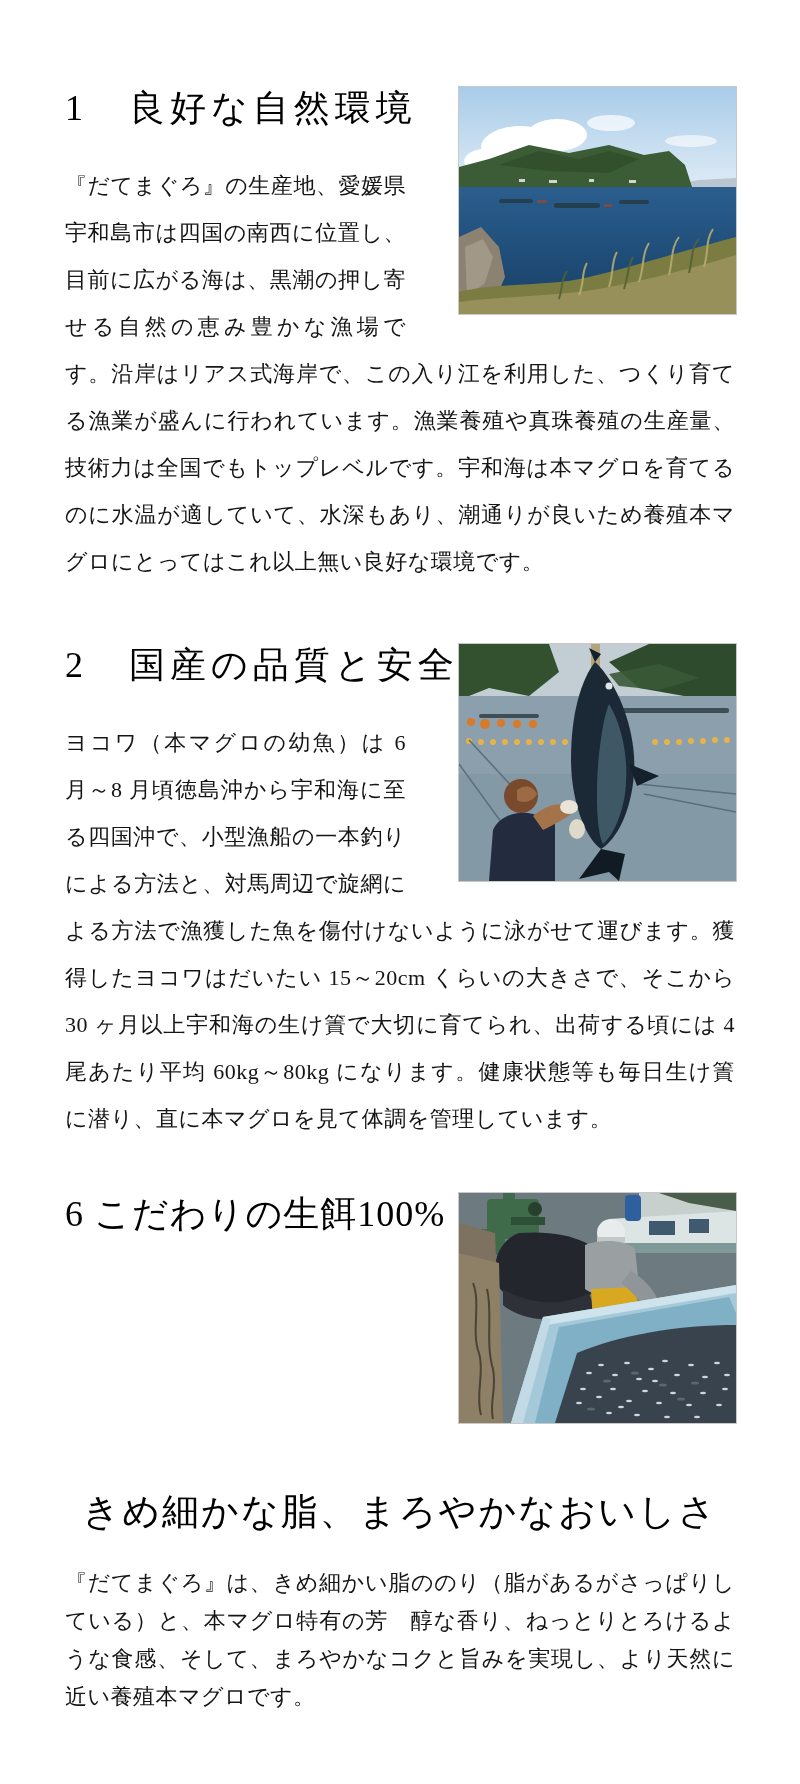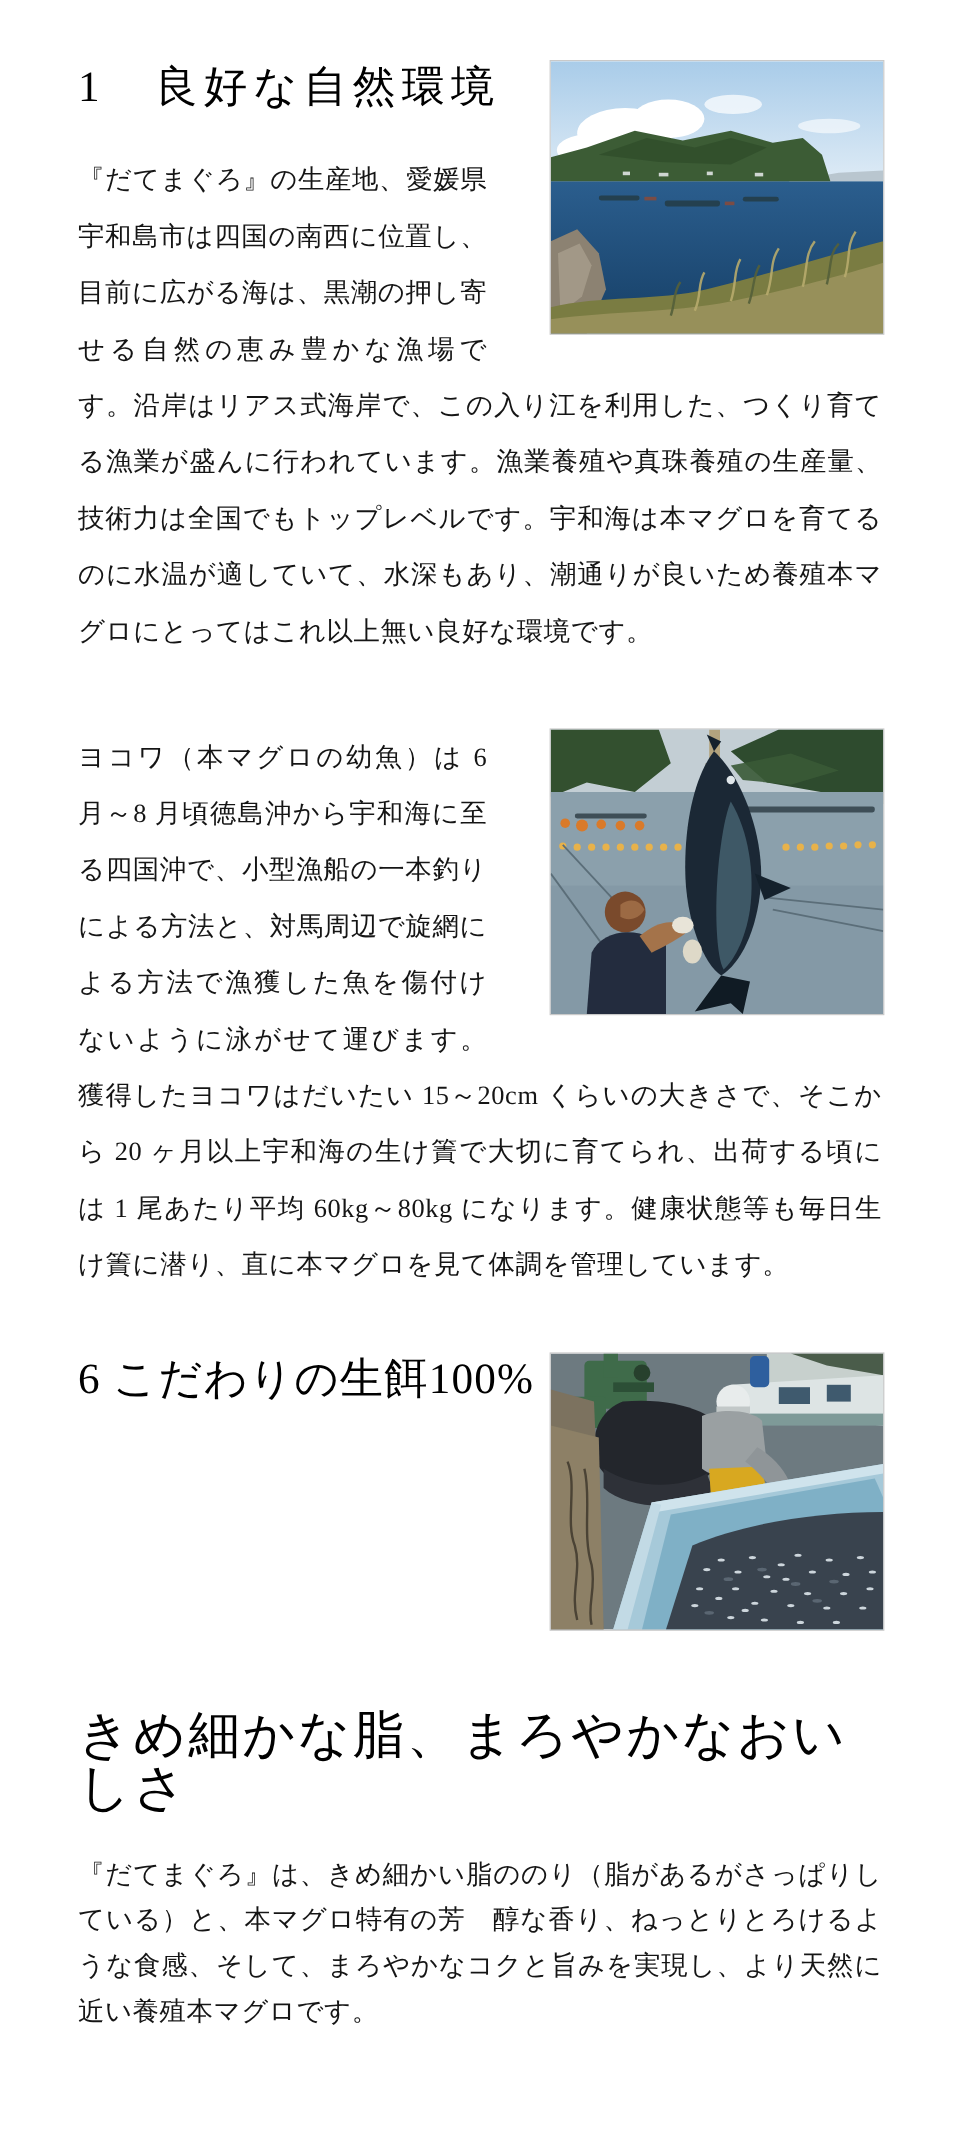--- a/index.html
+++ b/index.html
@@ -21,44 +21,44 @@
     font-weight:500;
     font-size:36px;
     line-height:44px;
     letter-spacing:5px;
     margin:0 0 32px 0;
     color:#000000;
     white-space:nowrap;
   }
   .hd.tight{letter-spacing:1px;}
   .hd.centered{
-    text-align:left;
+    text-align:center;
     letter-spacing:2px;
-    font-size:43px;
+    font-size:37px;
     margin:0 0 30px 0;
     white-space:normal;
   }
   .bd{
     font-size:22px;
     line-height:47px;
     text-align:justify;
     letter-spacing:0.5px;
     margin:0;
     color:#151515;
   }
   .bd.tightlines{line-height:38px;}
   .photo{
     float:right;
     margin:0 0 18px 52px;
     padding:0;
     width:277px;
     background:#fff;
   }
   .photo svg{display:block;border:1px solid #c9c9c9;}
-  .sp1{margin-bottom:58px;}   
+  .sp1{margin-bottom:58px;margin-top:36px;}   
   .sp2{margin-bottom:50px;}   
   .sp3{margin-bottom:48px;}   
   .clear{clear:both;}
 </style>
 </head>
 <body>
 
 <div class="page">
 
   <section class="sec sp1">
@@ -179,21 +179,22 @@
         <path d="M136 18 L130 4 L142 10 Z" fill="#14212c"></path>
         <circle cx="150" cy="42" r="3.5" fill="#dfe6ea"></circle>
         <circle cx="62" cy="152" r="17" fill="#7a4a2c"></circle>
         <path d="M58 146 C66 140 74 142 78 150 C74 158 64 160 58 156 Z" fill="#9c6a44"></path>
         <path d="M30 237 L34 186 C40 172 58 166 74 170 L96 178 L96 237 Z" fill="#232c3e"></path>
         <path d="M74 172 C86 162 98 158 106 162 L112 170 C104 176 92 182 84 186 Z" fill="#a4734a"></path>
         <ellipse cx="110" cy="163" rx="9" ry="7" fill="#e8e4d8"></ellipse>
         <ellipse cx="118" cy="185" rx="8" ry="10" fill="#ded9c8"></ellipse>
       </svg>
     </figure>
-    <p class="bd">ヨコワ（本マグロの幼魚）は 6 月～8 月頃徳島沖から宇和海に至る四国沖で、小型漁船の一本釣りによる方法と、対馬周辺で旋網による方法で漁獲した魚を傷付けないように泳がせて運びます。獲得したヨコワはだいたい 15～20cm くらいの大きさで、そこから 20 ヶ月以上宇和海の生け簀で大切に育てられ、出荷する頃には 1 尾あたり平均 60kg～80kg になります。健康状態等も毎日生け簀に潜り、直に本マグロを見て体調を管理しています。</p>
+    <h2 class="hd">2　国産の品質と安全</h2>
+    <p class="bd">ヨコワ（本マグロの幼魚）は 6 月～8 月頃徳島沖から宇和海に至る四国沖で、小型漁船の一本釣りによる方法と、対馬周辺で旋網による方法で漁獲した魚を傷付けないように泳がせて運びます。獲得したヨコワはだいたい 15～20cm くらいの大きさで、そこから 30 ヶ月以上宇和海の生け簀で大切に育てられ、出荷する頃には 4 尾あたり平均 60kg～80kg になります。健康状態等も毎日生け簀に潜り、直に本マグロを見て体調を管理しています。</p>
     <div class="clear"></div>
   </section>
 
   <section class="sec sp3">
     <figure class="photo">
       <svg width="277" height="230" viewBox="0 0 277 230" xmlns="http://www.w3.org/2000/svg">
         <rect width="277" height="230" fill="#6d7a80"></rect>
         <rect x="180" y="0" width="97" height="26" fill="#c7d0cd"></rect>
         <path d="M200 0 L277 0 L277 18 L230 10 Z" fill="#4a5c4a"></path>
         <path d="M150 26 L277 18 L277 60 L150 52 Z" fill="#dde4e4"></path>

